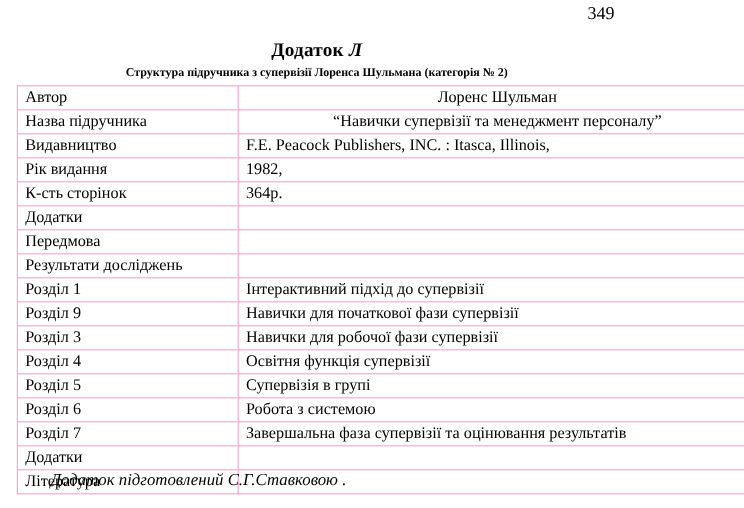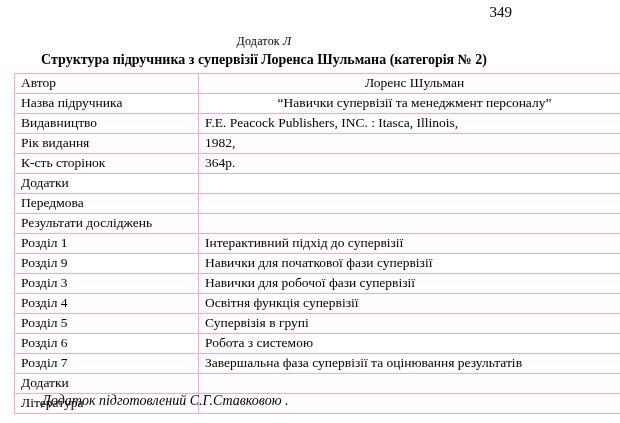--- a/index.html
+++ b/index.html
@@ -24,32 +24,32 @@
   }
   .page-number {
     position: absolute;
     top: 4px;
     right: 16px;
     font-size: 15px;
     font-family: "Liberation Serif", serif;
   }
   .doc-title {
     text-align: center;
-    font-weight: normal;
-    font-size: 12px;
+    font-weight: bold;
+    font-size: 16px;
     margin-top: 18px;
     letter-spacing: 0.2px;
   }
   .doc-title .italic-letter {
     font-style: italic;
   }
   .doc-subtitle {
     text-align: center;
     font-weight: bold;
-    font-size: 14px;
+    font-size: 10px;
     margin-top: 3px;
     margin-bottom: 5px;
   }
   table.struct {
     border-collapse: collapse;
     width: 592px;
     margin: 0 auto;
     table-layout: fixed;
   }
   table.struct td {

